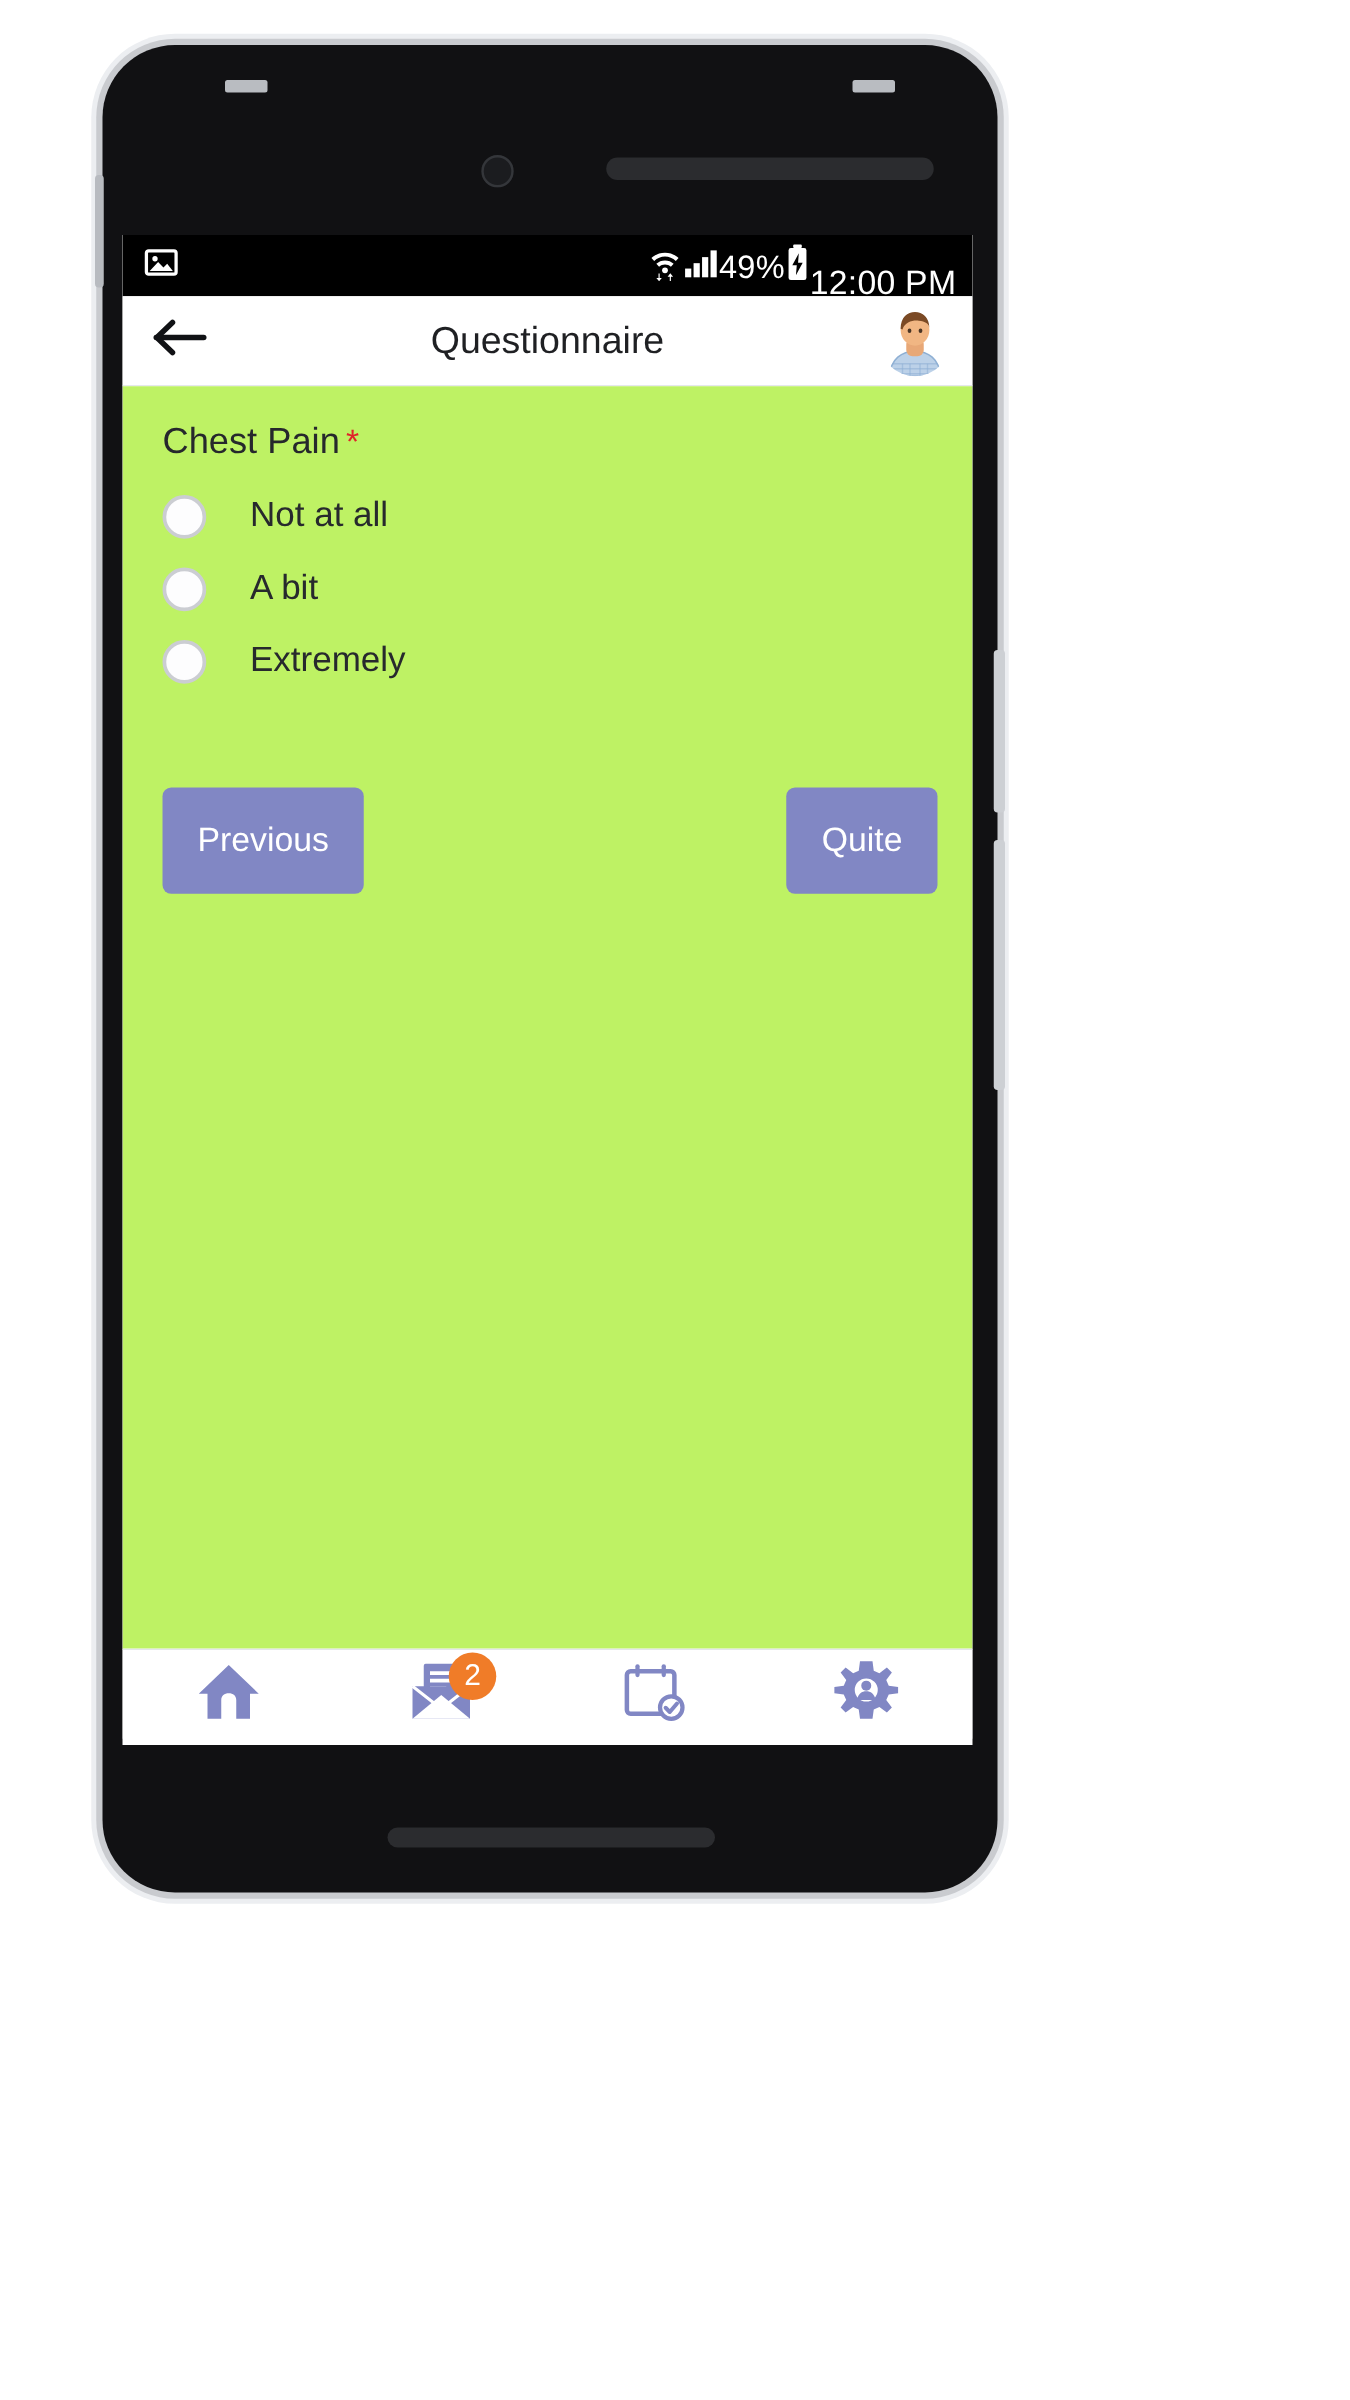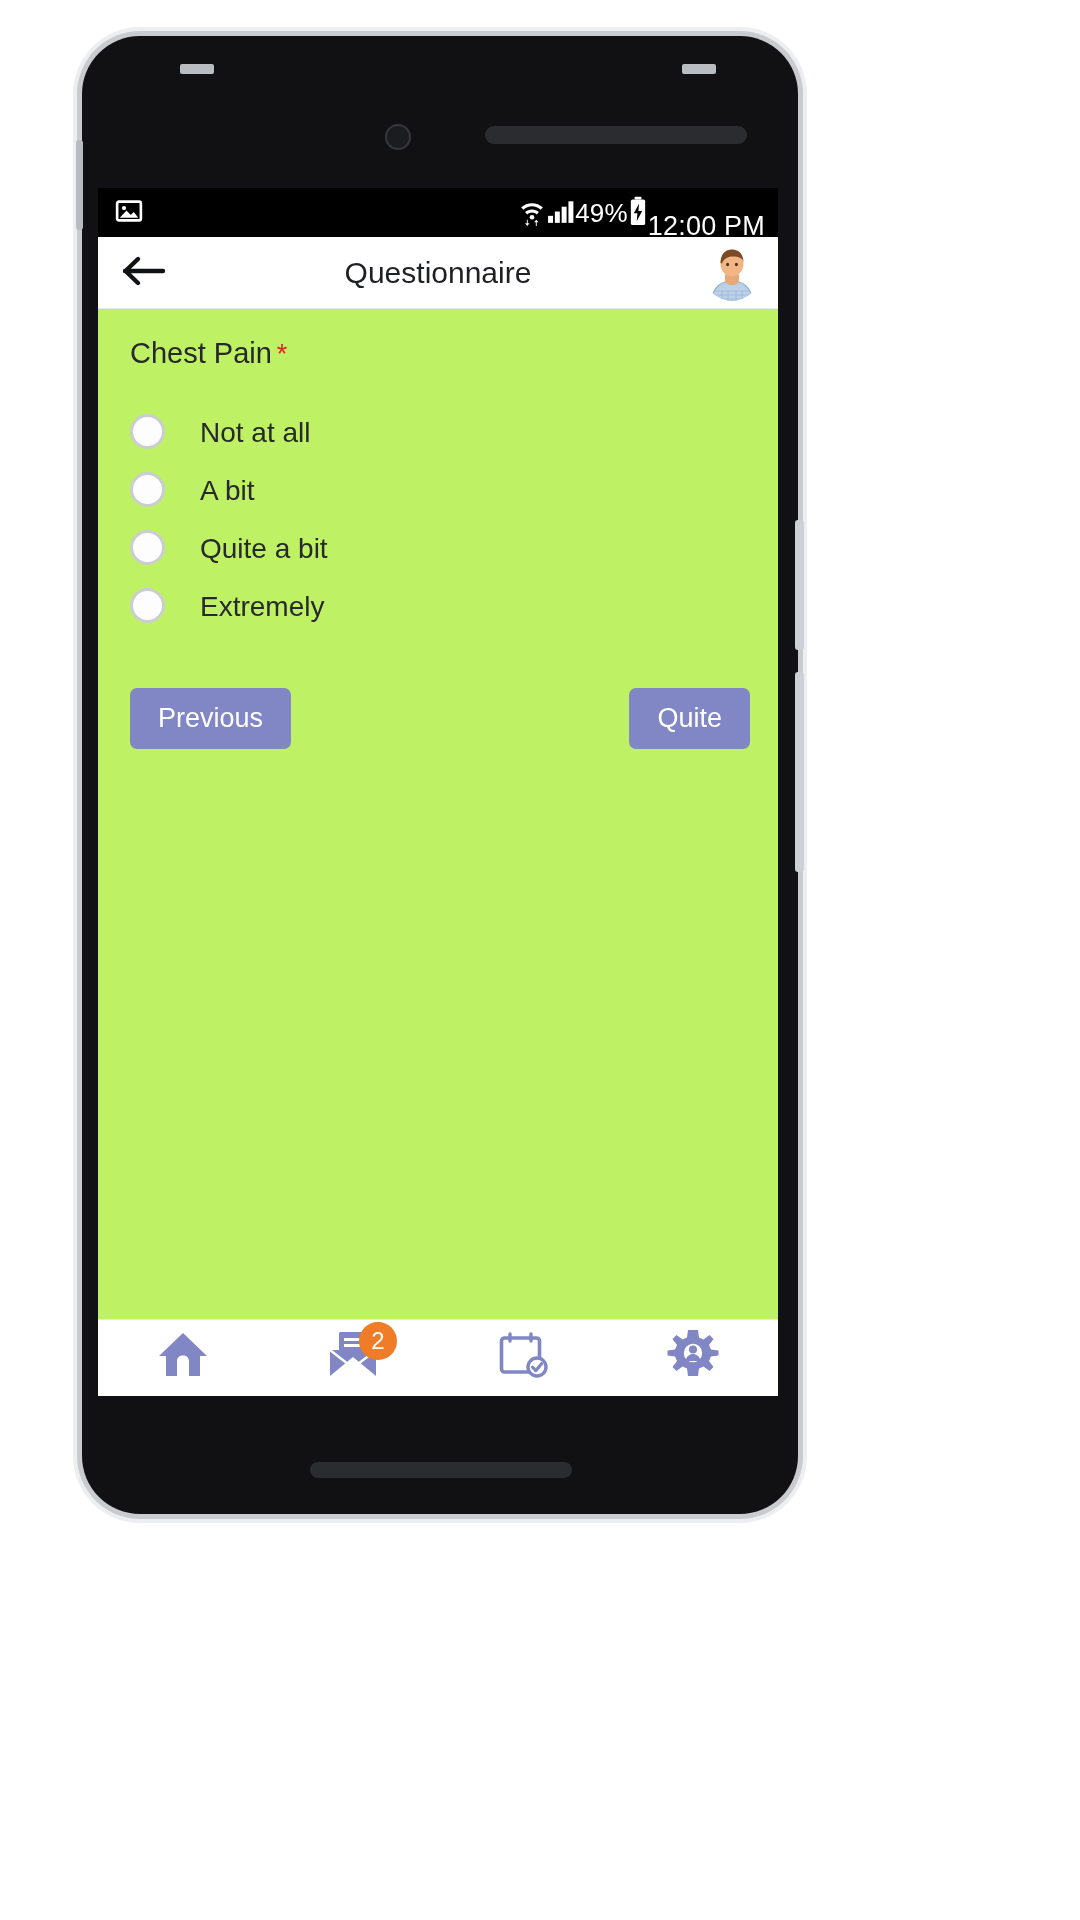--- a/index.html
+++ b/index.html
@@ -173,21 +173,21 @@
   }
   .req-star {
     color: #e0242a;
     font-size: 27px;
     margin-left: 5px;
   }
 
   .options { padding-left: 32px; }
   .option-row {
     display: flex;
-    align-items: flex-end;
+    align-items: flex-start;
     height: 53px;
     margin-bottom: 5px;
   }
   .radio {
     width: 35px; height: 35px;
     border-radius: 50%;
     border: 3px solid #cbcdd2;
     background: #fdfdfe;
     box-sizing: border-box;
     flex: 0 0 auto;
@@ -204,21 +204,21 @@
     align-items: center;
     padding: 60px 28px 0 32px;
   }
   .btn {
     background: #8187c4;
     color: #ffffff;
     border: none;
     border-radius: 7px;
     font-size: 27px;
     font-family: "Liberation Sans", sans-serif;
-    padding: 17px 28px;
+    padding: 29px 28px;
     line-height: 1;
     cursor: pointer;
   }
 
   
   .bottomnav {
     position: relative;
     height: 71px;
     background: #ffffff;
     border-top: 1px solid #e3e6ea;
@@ -348,24 +348,20 @@
         <div class="option-row">
           <span class="radio"></span>
           <span class="option-label">Not at all</span>
         </div>
         <div class="option-row">
           <span class="radio"></span>
           <span class="option-label">A bit</span>
         </div>
         <div class="option-row">
           <span class="radio"></span>
-          <span class="option-label">Quite a bit</span>
-        </div>
-        <div class="option-row">
-          <span class="radio"></span>
           <span class="option-label">Extremely</span>
         </div>
       </div>
 
       <div class="nav-buttons">
         <button class="btn">Previous</button>
         <button class="btn">Quite</button>
       </div>
 
     </div>

